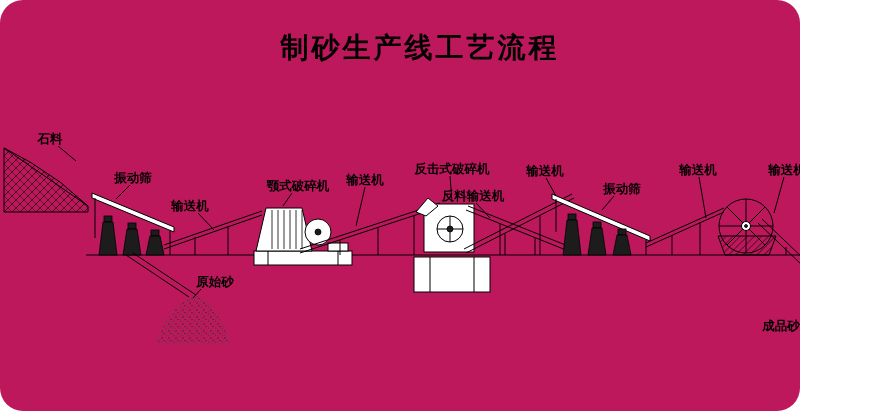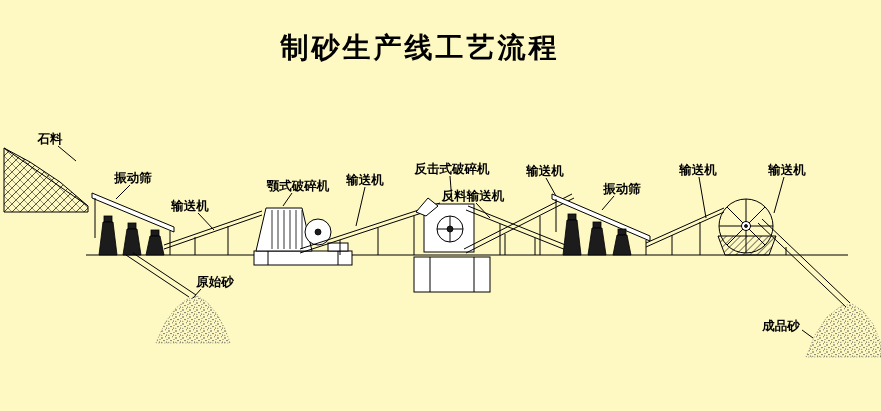--- a/index.html
+++ b/index.html
@@ -1,16 +1,16 @@
 <!DOCTYPE html>
 <html><head>
 <meta charset="utf-8">
 <style>
   html,body{margin:0;padding:0;background:#fff;}
-  .stage{position:relative;width:881px;height:411px;background:#fef9c3;overflow:hidden;}
+  .stage{position:relative;width:800px;height:411px;background:#be185d;overflow:hidden;border-radius:23px;}
   svg{position:absolute;left:0;top:0;}
   svg line{stroke:#000;stroke-width:1;}
   .thin{stroke:#000;stroke-width:0.8;}
   .shape{fill:#ffffff;stroke:#000;stroke-width:1;}
   .open{fill:none;stroke:#000;stroke-width:1;}
   .dark{fill:#1c1c1c;stroke:#000;stroke-width:0.8;}
   .lbl{font:bold 12.5px "Liberation Sans", sans-serif;fill:#000;}
   .title{font:600 28px "Liberation Serif", serif;letter-spacing:3px;fill:#000;}
   .sandEdge{stroke:#555;stroke-width:0.6;stroke-dasharray:1 2;}
 </style>

